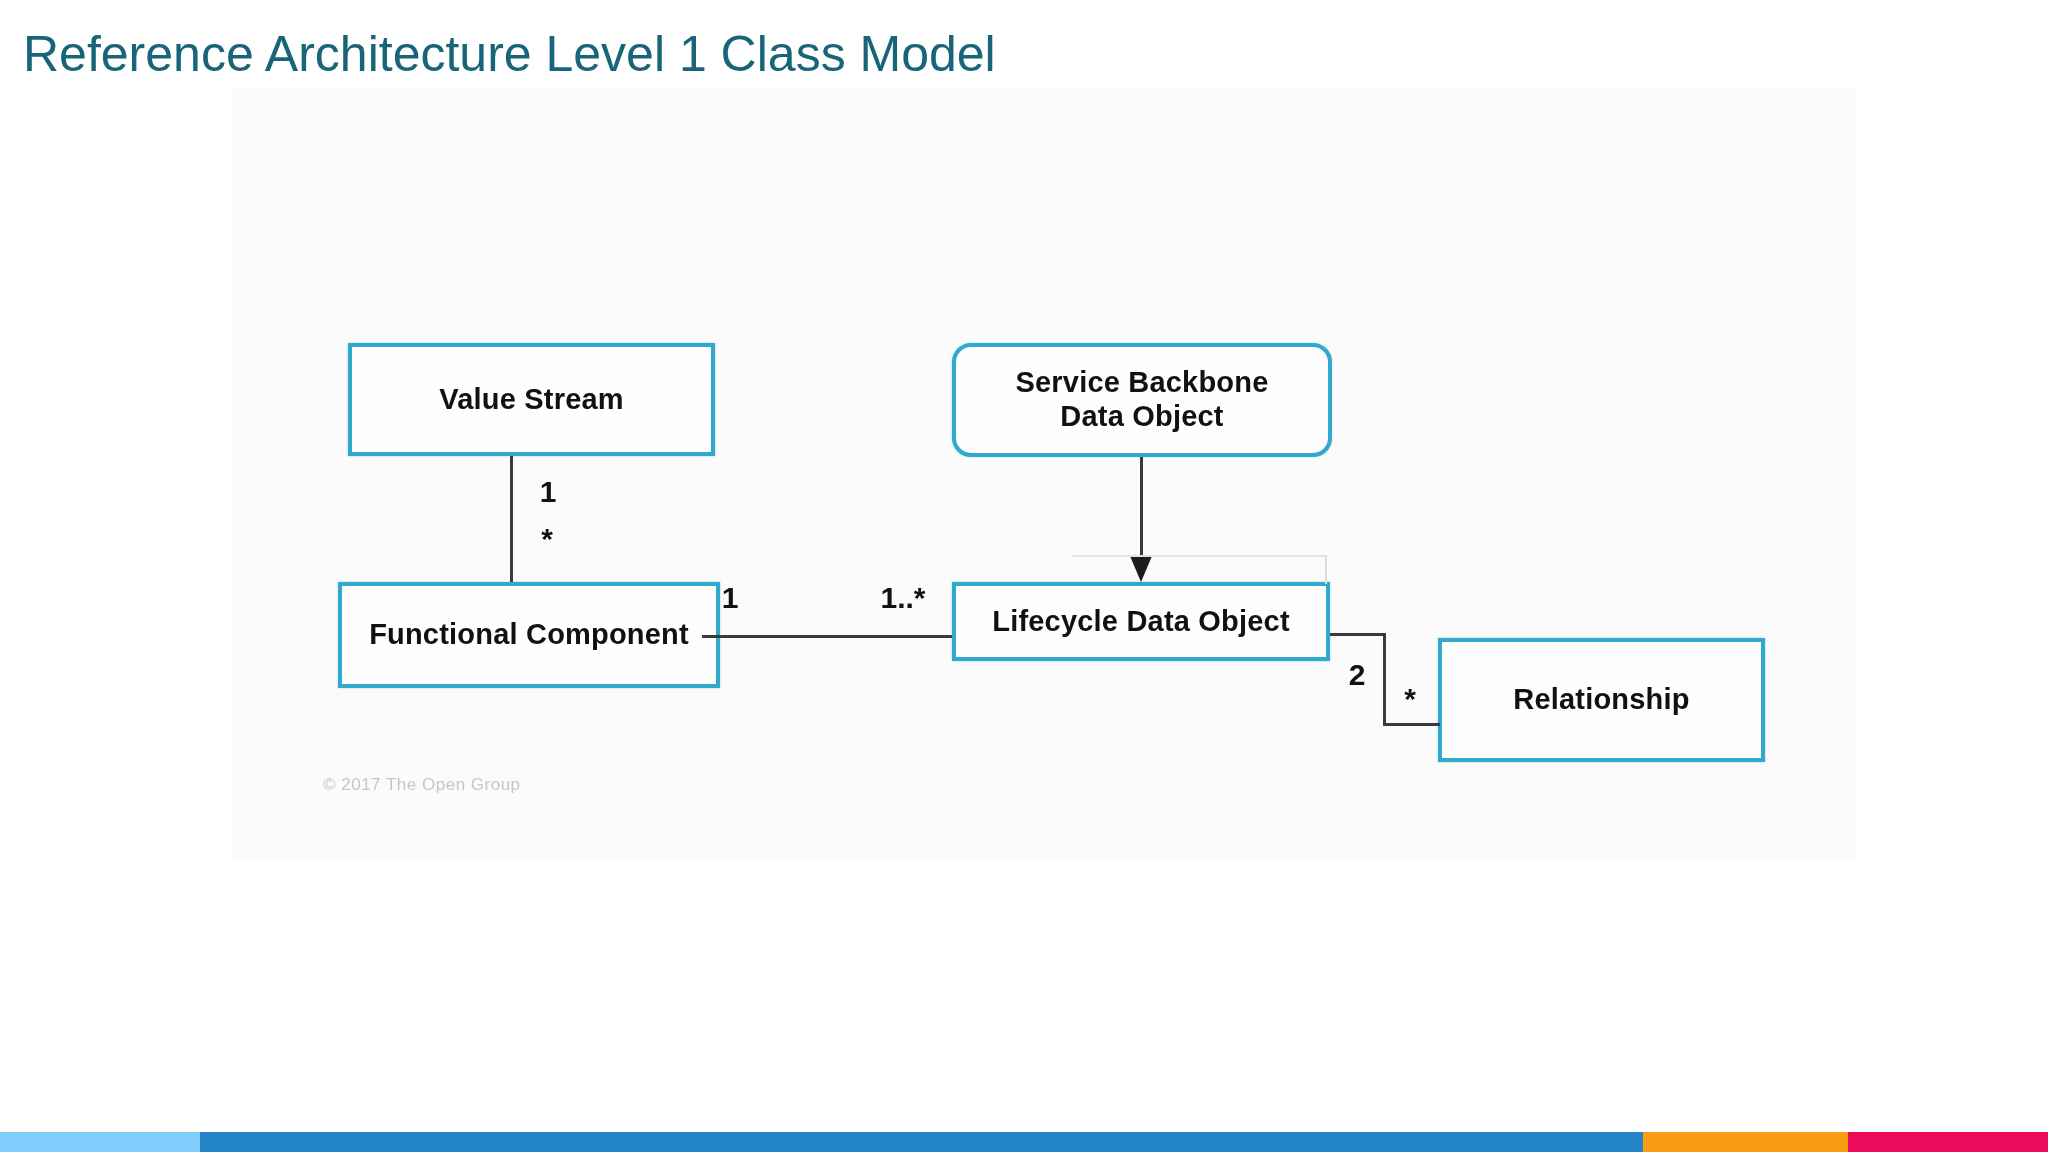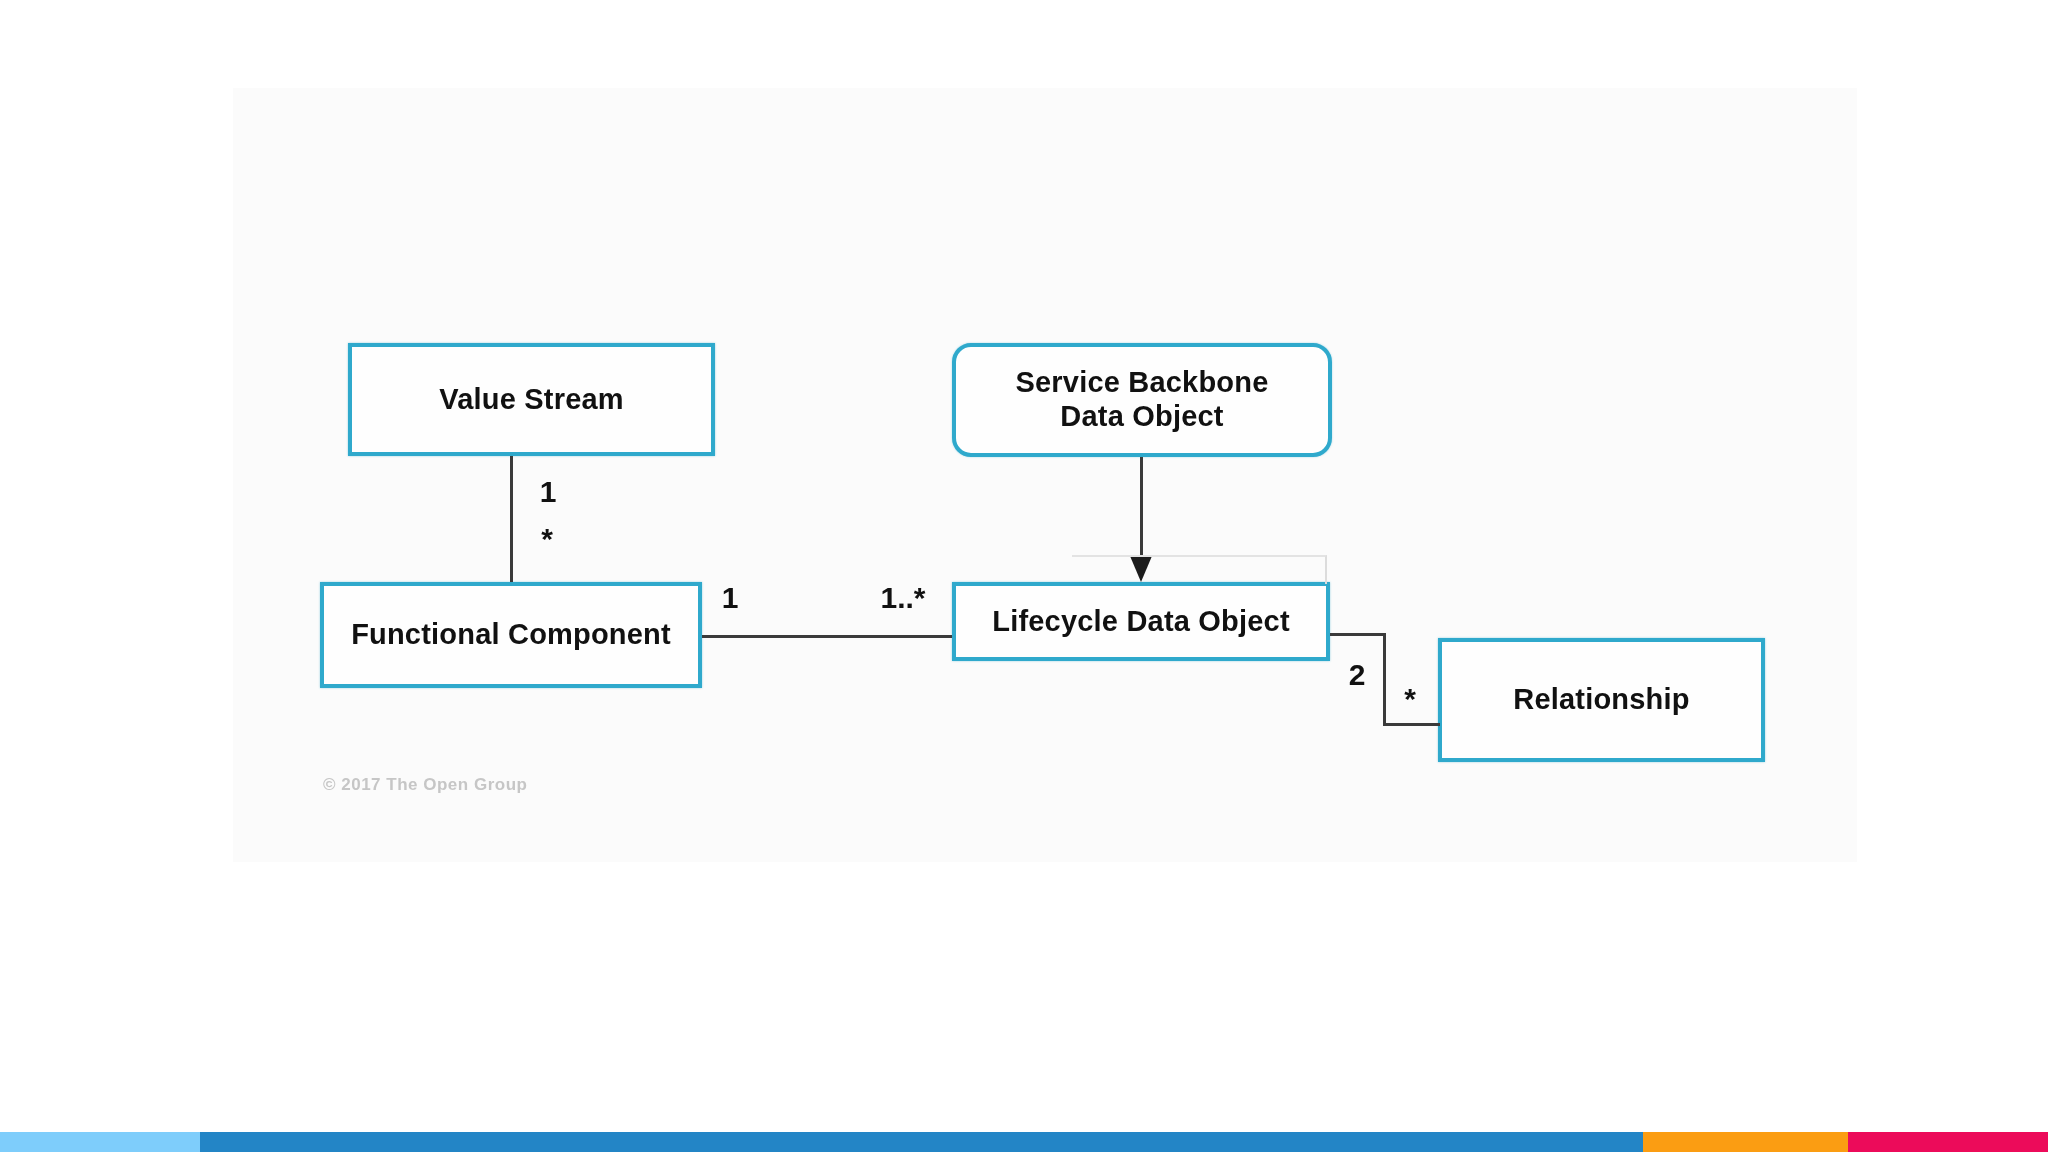--- a/index.html
+++ b/index.html
@@ -36,21 +36,21 @@
     display:flex;align-items:center;justify-content:center;
     box-shadow:0 0 2px rgba(47,169,204,.45);
   }
   .class-box .label{
     font-size:29px;font-weight:700;color:var(--label-text);
     text-align:center;white-space:pre-line;line-height:1.17;
     letter-spacing:.2px;
   }
   #box-value-stream{left:348px;top:343px;width:367px;height:113px;}
   #box-service-backbone{left:952px;top:343px;width:380px;height:114px;border-radius:19px;}
-  #box-functional-component{left:320px;top:582px;width:382px;height:106px;}
+  #box-functional-component{left:338px;top:582px;width:382px;height:106px;}
   #box-lifecycle{left:952px;top:582px;width:378px;height:79px;}
   #box-relationship{left:1438px;top:638px;width:327px;height:124px;}
   
   .conn{position:absolute;background:var(--connector);}
   #conn-vs-fc{left:510px;top:456px;width:3px;height:126px;}
   #conn-sb-ldo{left:1140px;top:457px;width:3px;height:101px;}
   #arrow-head{
     position:absolute;left:1130px;top:556px;width:0;height:0;
     border-left:11px solid transparent;border-right:11px solid transparent;
     border-top:26px solid #1c1c1c;
@@ -73,34 +73,35 @@
   #mult-ldo-rel-tgt{left:1410px;top:682px;}
   
   .artifact-outline{
     position:absolute;left:1072px;top:555px;width:253px;height:27px;
     border-top:2px solid #e3e3e3;border-right:2px solid #dcdcdc;
   }
   
   .copyright{
     position:absolute;left:323px;top:775px;
     font-size:17px;color:var(--copyright);
-    filter:blur(0.6px);letter-spacing:.5px;white-space:nowrap;font-weight:bold;
+    filter:blur(0.6px);letter-spacing:.5px;white-space:nowrap;
   }
   
   .footer-bar{
     position:absolute;left:0;bottom:0;width:2048px;height:20px;
     display:flex;
   }
   .footer-bar .seg{height:100%;}
 </style>
 </head>
 <body>
 
 <div id="slide">
 
+  <div class="slide-title">Reference Architecture Level 1 Class Model</div>
 
   <div class="diagram-backdrop"></div>
 
   <div>
 
     <div class="class-box" id="box-value-stream">
       <span class="label">Value Stream</span>
     </div>
 
     <div class="class-box" id="box-service-backbone">

